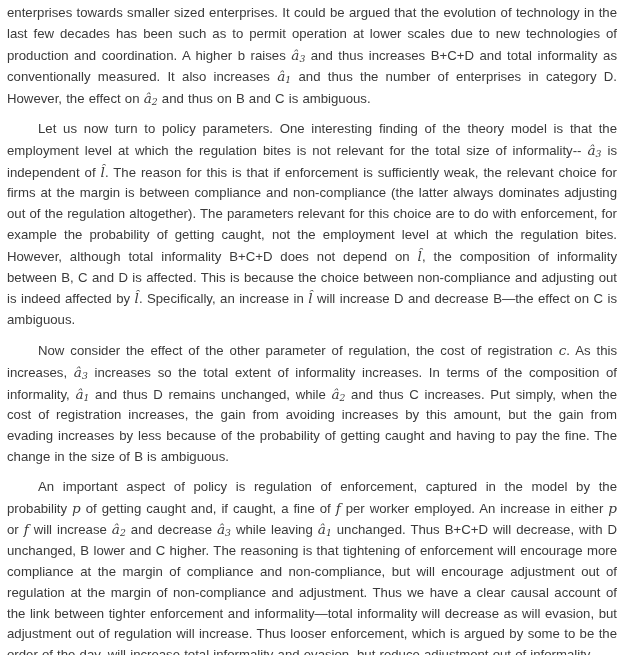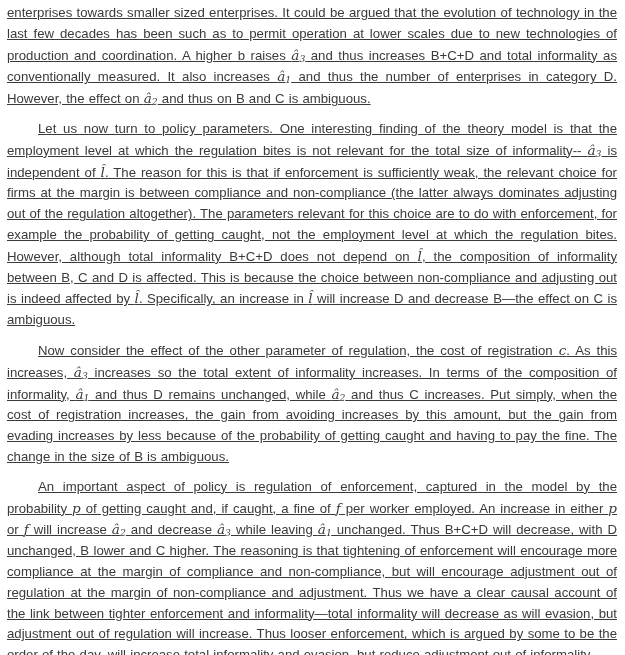--- a/index.html
+++ b/index.html
@@ -20,21 +20,20 @@
     padding: 3px 8px 0 7px;
     background: #ffffff;
   }
   .para {
     margin: 0 0 9px 0;
     font-size: 13.2px;
     line-height: 20.8px;
     text-align: justify;
     color: #3a3a3a;
     word-spacing: 0.5px;
-    text-decoration: underline;
   }
   .para.indent {
     text-indent: 31px;
   }
   .para:last-child {
     margin-bottom: 0;
   }
   .math {
     font-family: "DejaVu Serif", serif;
     font-style: italic;

